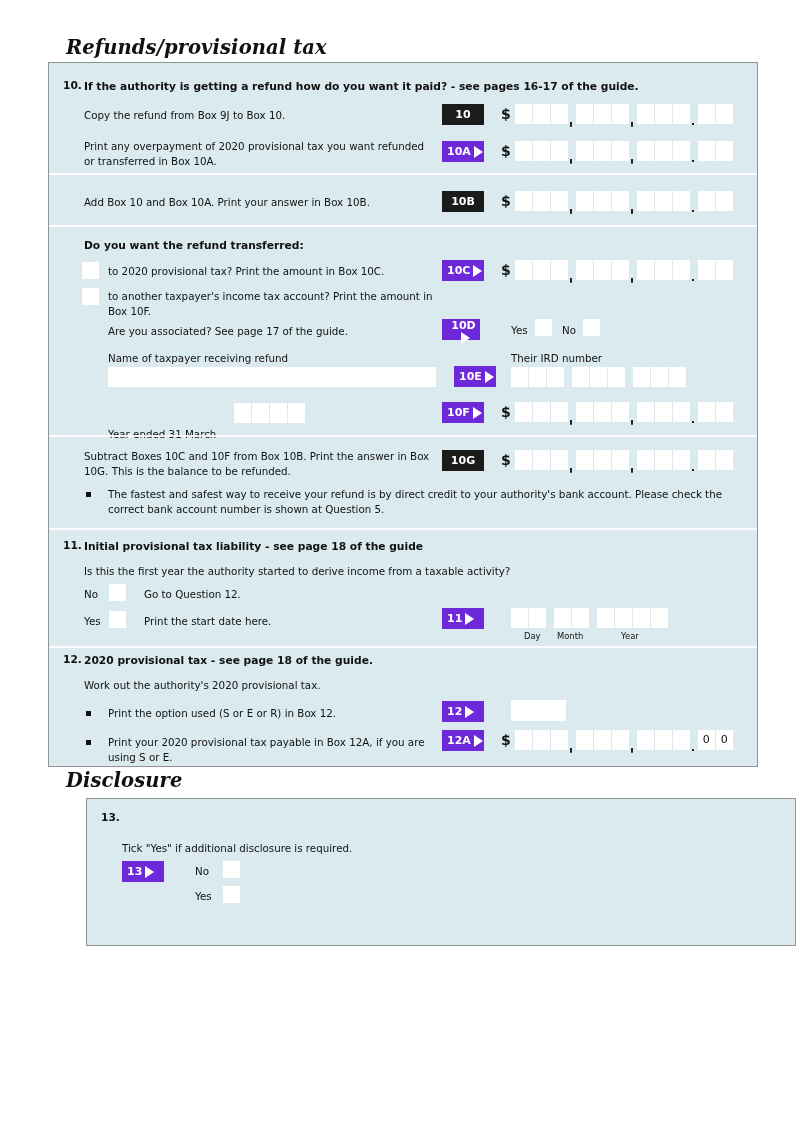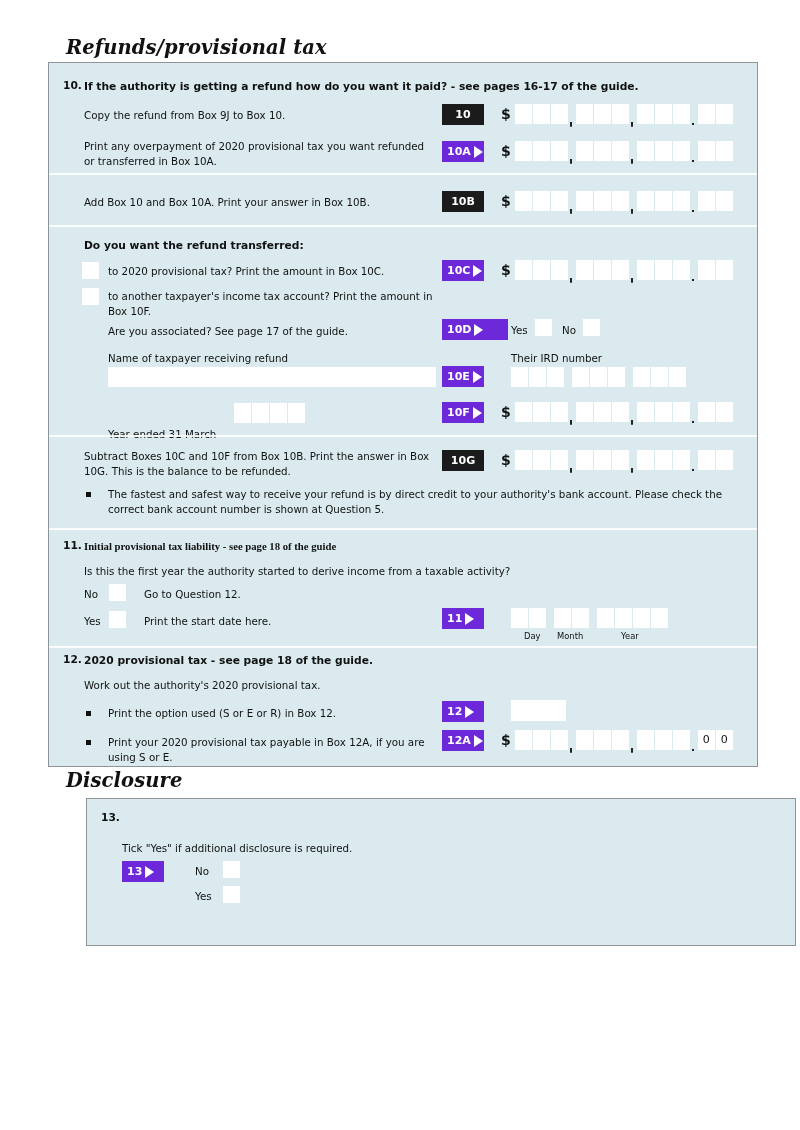--- a/index.html
+++ b/index.html
@@ -190,34 +190,34 @@
           <span class="cell"></span>
           <span class="cell"></span>
         <span class="sep"></span>
         <span class="cell"></span>
           <span class="cell"></span>
       </span>
     </div>
 
     <div class="body" style="left:59px;top:261px;width:330px;">Are you associated? See page 17 of the guide.</div>
 
-    <div class="tag teal" style="left:393px;top:256px;width:66px;">
+    <div class="tag teal" style="left:393px;top:256px;width:38px;flex-direction:column;">
       <span>10D</span>
       <span class="arrow"></span>
     </div>
 
     <div class="body" style="left:462px;top:260px;">Yes</div>
     <div class="tick" style="left:486px;top:256px;"></div>
     <div class="body" style="left:513px;top:260px;">No</div>
     <div class="tick" style="left:534px;top:256px;"></div>
 
     <div class="body" style="left:59px;top:288px;">Name of taxpayer receiving refund</div>
     <div class="textfield" style="left:59px;top:304px;width:328px;height:20px;"></div>
 
-    <div class="tag teal" style="left:393px;top:303px;width:42px;">
+    <div class="tag teal" style="left:405px;top:303px;width:42px;">
       <span>10E</span>
       <span class="arrow"></span>
     </div>
 
     <div class="body" style="left:462px;top:288px;">Their IRD number</div>
     <div class="boxrow" style="left:462px;top:304px;">
       <span class="cell"></span>
         <span class="cell"></span>
         <span class="cell"></span>
       <span class="gap"></span>
@@ -288,21 +288,21 @@
           <span class="cell"></span>
       </span>
     </div>
 
     <div class="bullet" style="left:37px;top:429px;"></div>
     <div class="body" style="left:59px;top:424px;width:640px;">The fastest and safest way to receive your refund is by direct credit to your authority's bank account. Please check the correct bank account number is shown at Question 5.</div>
 
     <div class="divider" style="top:465px;"></div>
 
     <div class="qnum" style="left:14px;top:476px;">11.</div>
-    <div class="qtitle" style="left:35px;top:476px;width:620px;font-family:Liberation Serif, serif;">Initial provisional tax liability - see page 18 of the guide</div>
+    <div class="qtitle" style="left:35px;top:476px;width:620px;">Initial provisional tax liability - see page 18 of the guide</div>
 
     <div class="body" style="left:35px;top:501px;width:620px;">Is this the first year the authority started to derive income from a taxable activity?</div>
 
     <div class="body" style="left:35px;top:524px;">No</div>
     <div class="tick" style="left:60px;top:521px;"></div>
     <div class="body" style="left:95px;top:524px;">Go to Question 12.</div>
 
     <div class="body" style="left:35px;top:551px;">Yes</div>
     <div class="tick" style="left:60px;top:548px;"></div>
     <div class="body" style="left:95px;top:551px;">Print the start date here.</div>

